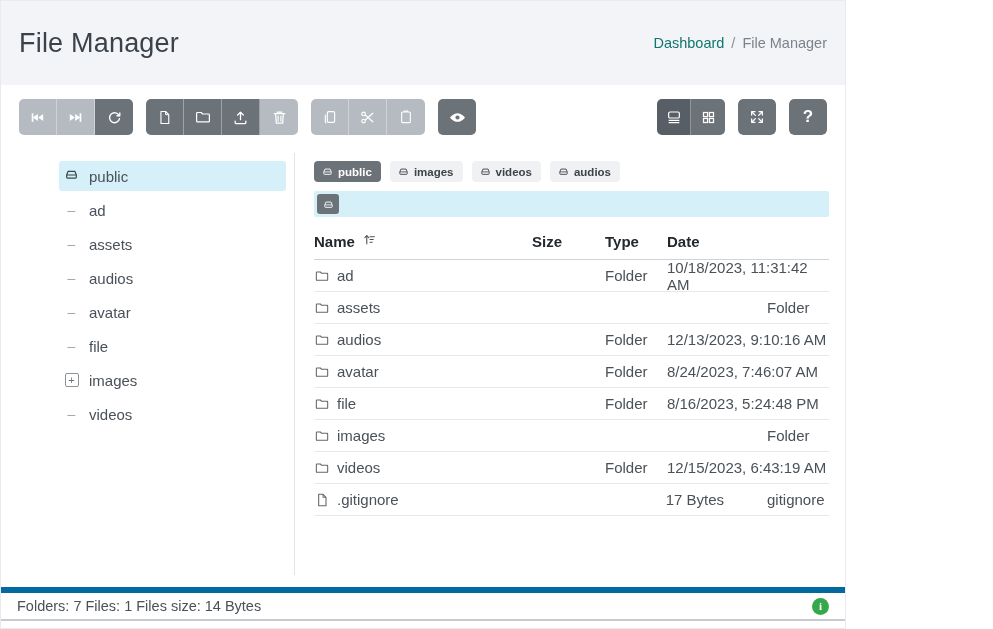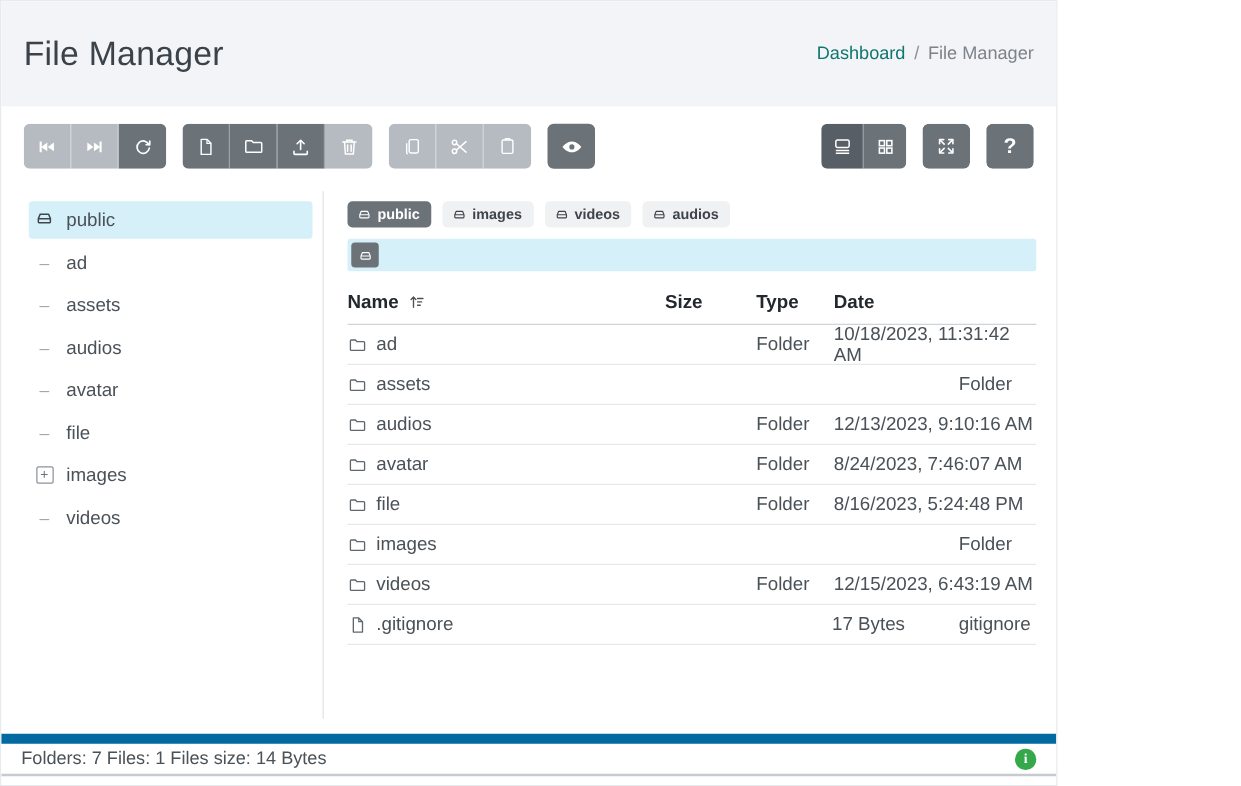--- a/index.html
+++ b/index.html
@@ -35,21 +35,21 @@
   .btn-group .tbtn:last-child { border-right: none; }
   .tbtn.disabled { background: #b5bbc1; cursor: default; }
   .tbtn.active { background: #575e65; }
   .tbtn.single { border-radius: 5px; border-right: none; }
   .tbtn svg { display: block; }
   .toolbar-right { margin-left: auto; display: flex; }
   .toolbar-right .btn-group { margin-right: 0; margin-left: 13px; }
   .tbtn.help { font-size: 17px; font-weight: bold; }
 
   
-  .content { display: flex; margin-top: 18px; min-height: 422px; align-items: stretch; }
+  .content { display: flex; margin-top: 18px; min-height: 422px; align-items: stretch; margin-left: 36px; }
   .sidebar { width: 258px; border-right: 1px solid #e0e4e7; padding: 8px 0 0 0; }
   .tree { list-style: none; margin: 0; padding: 0; }
   .tree-item {
     display: flex; align-items: center; gap: 9px;
     height: 30px; margin: 0 8px 4px 22px; padding: 0 4px;
     font-size: 15px; color: #4a5158; border-radius: 3px; cursor: pointer;
   }
   .tree-item.tree-selected { background: #d6f0f9; }
   .tree-marker { width: 17px; display: flex; justify-content: center; align-items: center; color: #9aa0a6; }
   .tree-plusbox {
@@ -80,37 +80,37 @@
     border-radius: 3px; display: flex; align-items: center; justify-content: center; cursor: pointer;
   }
 
   
   .file-table { width: 100%; }
   .t-row { display: flex; align-items: center; }
   .t-head {
     font-weight: bold; font-size: 15px; color: #23282e;
     padding: 6px 0 9px 0; border-bottom: 1px solid #cfd4d8;
   }
-  .t-head .col-name { display: flex; align-items: center; gap: 8px; cursor: pointer; }
+  .t-head .col-name { display: flex; align-items: flex-start; gap: 8px; cursor: pointer; }
   .sort-icon { color: #4a5157; }
   .col-name { flex: 1; display: flex; align-items: center; gap: 7px; min-width: 0; }
   .col-size { width: 120px; text-align: right; }
   .col-gap  { width: 43px; }
   .col-type { width: 62px; }
   .col-date { width: 162px; }
   .file-row {
     height: 32px; border-bottom: 1px solid #e6e9ec;
     font-size: 15px; color: #4a5157; cursor: pointer;
   }
   .row-icon { color: #5f666d; display: flex; }
 
   
   .statusbar {
     position: absolute; left: 0; right: 0; top: 586px; height: 34px;
-    border-top: 8px solid #0369a1; border-bottom: 2px solid #c7cbcf;
+    border-top: 6px solid #0369a1; border-bottom: 2px solid #c7cbcf;
     display: flex; align-items: center; justify-content: space-between;
     padding: 0 16px; font-size: 14.5px; color: #4a5157; background: #fff;
   }
   .info-badge {
     width: 17px; height: 17px; border-radius: 50%;
     background: #35a84c; color: #fff; font-size: 11px; font-weight: bold;
     display: flex; align-items: center; justify-content: center;
     font-family: "Liberation Serif", serif; cursor: pointer;
   }
 </style>

